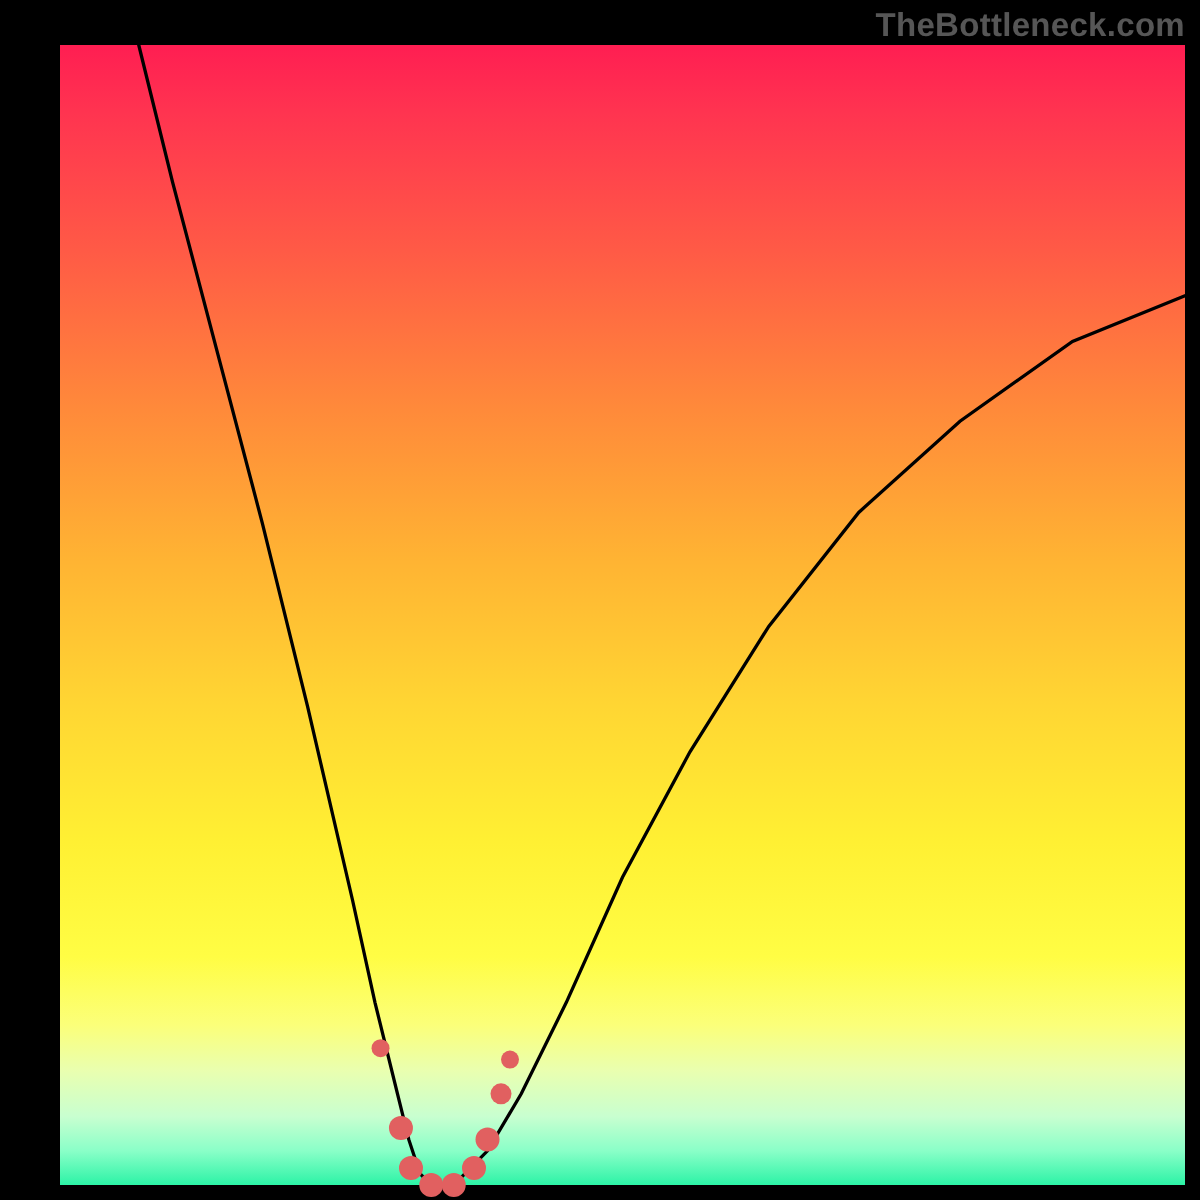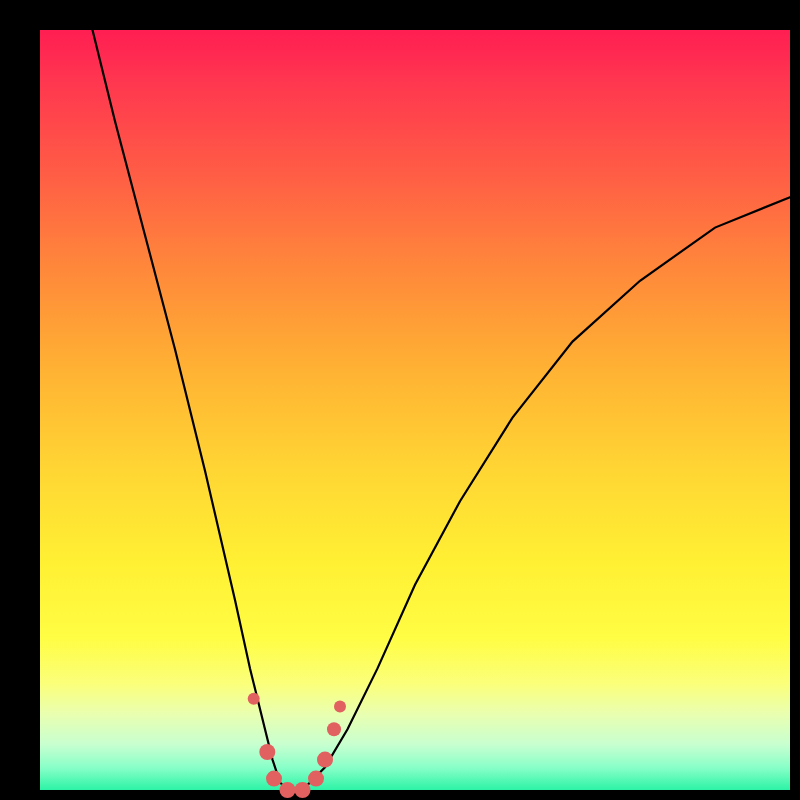--- a/index.html
+++ b/index.html
@@ -84,13 +84,14 @@
           <circle cx="247.5" cy="760.0" r="8" fill="#e16060"></circle>
           <circle cx="262.5" cy="760.0" r="8" fill="#e16060"></circle>
           <circle cx="276.0" cy="748.6" r="8" fill="#e16060"></circle>
           <circle cx="285.0" cy="729.6" r="8" fill="#e16060"></circle>
           <circle cx="294.0" cy="699.2" r="7" fill="#e16060"></circle>
           <circle cx="300.0" cy="676.4" r="6" fill="#e16060"></circle>
         </g>
     </svg>
   </div>
 
+  <div class="watermark">TheBottleneck.com</div>
 </div>
 
 </body></html>

